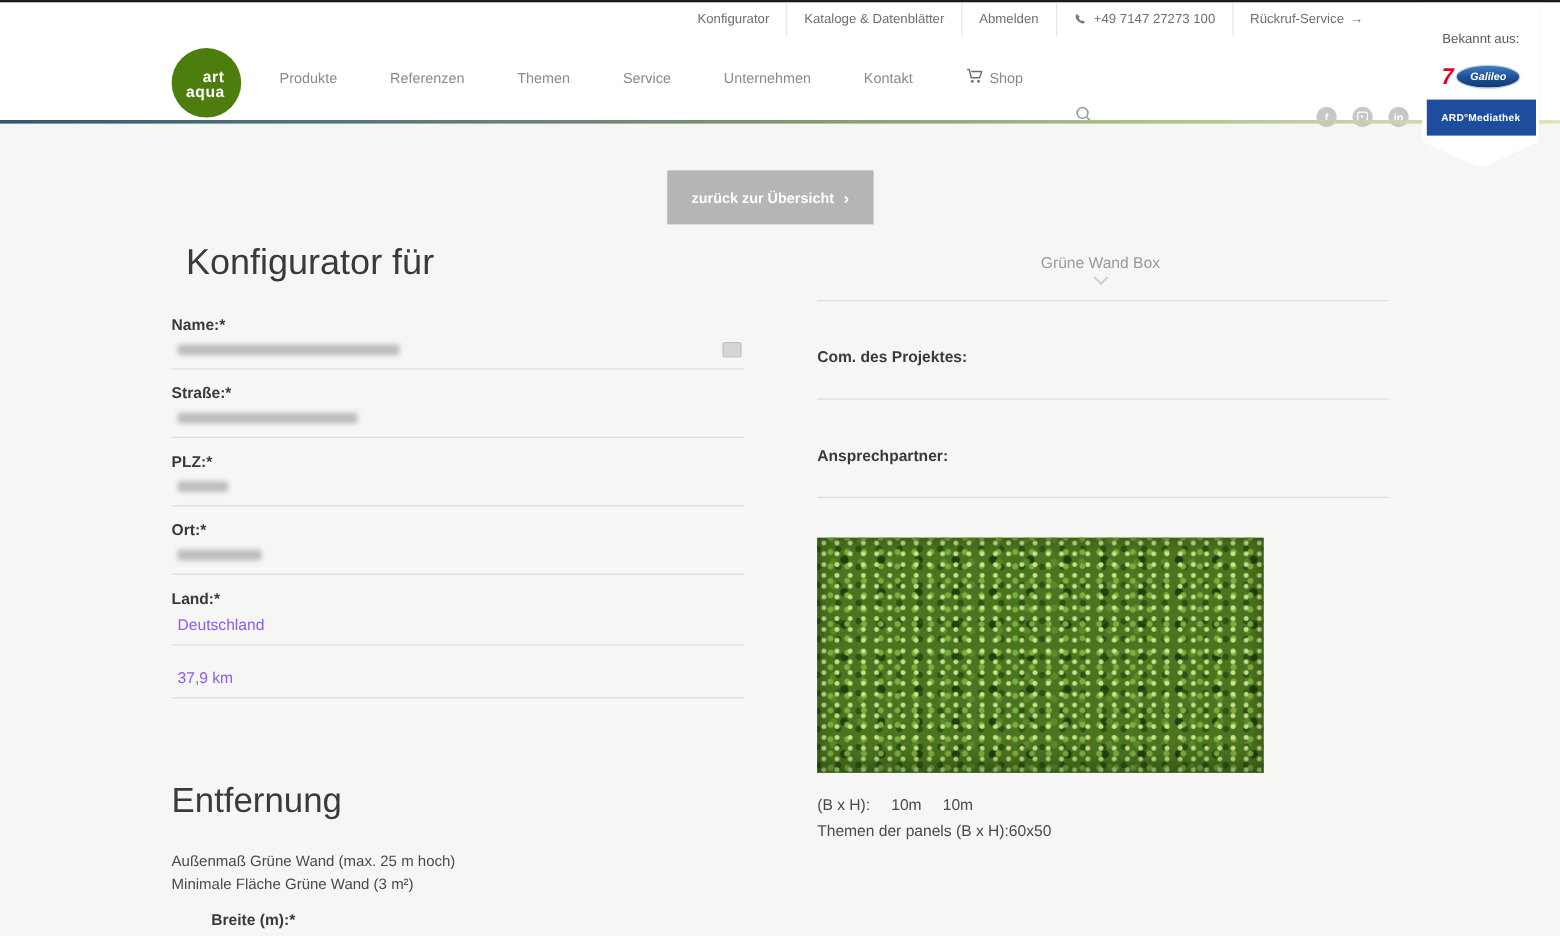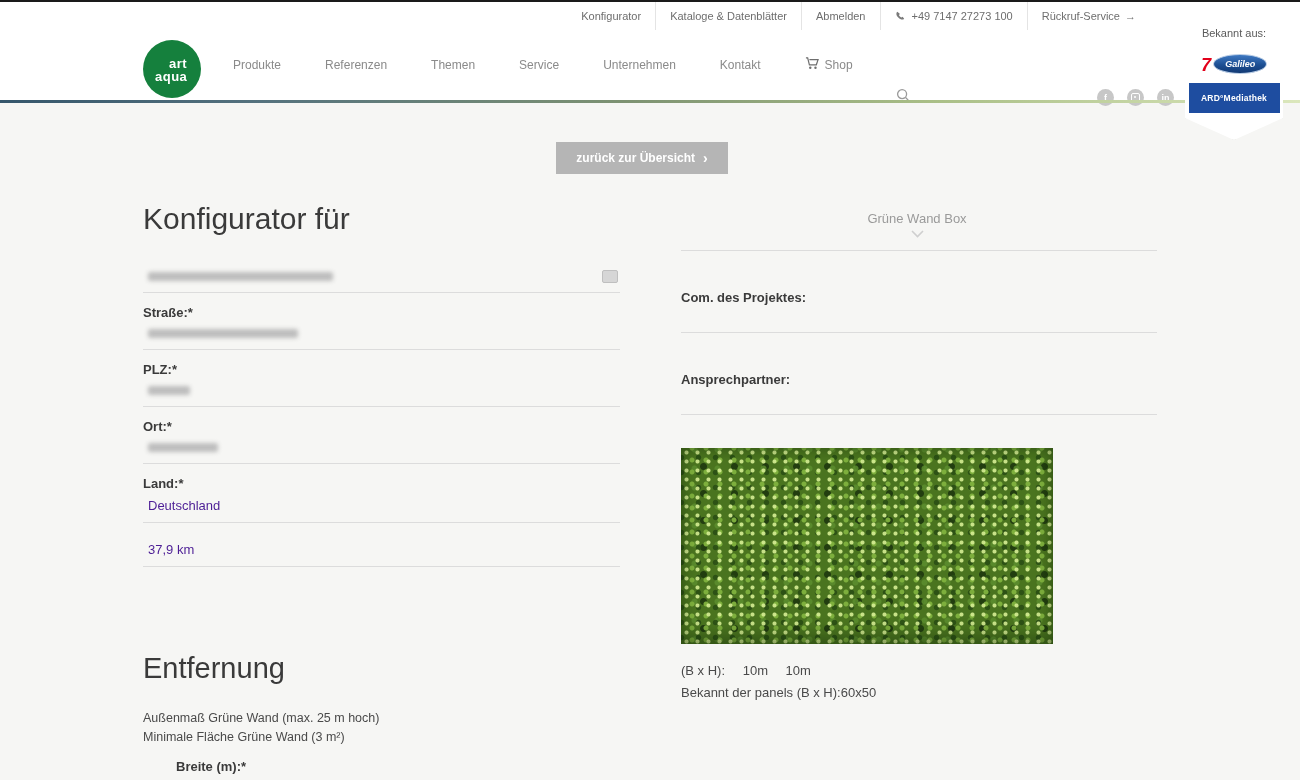--- a/index.html
+++ b/index.html
@@ -11,21 +11,21 @@
           border-bottom:1px solid #ececec;display:flex;justify-content:flex-end;
           align-items:stretch;padding-right:150px;font-size:11px;color:#6e6e6e;padding-left:45px;}
   .tb-item{display:flex;align-items:center;padding:0 14px;border-right:1px solid #e4e4e4;cursor:pointer;white-space:nowrap;}
   .tb-item:last-child{border-right:none;}
   .tb-icon{margin-right:6px;display:flex;align-items:center;}
   .tb-arrow{margin-left:5px;}
 
   
   .nav{position:absolute;top:28px;left:0;right:0;height:70px;background:#fff;}
   .logo{position:absolute;left:143px;top:10px;width:58px;height:58px;border-radius:50%;
-        background:#15803d;color:#fff;z-index:3;cursor:pointer;}
+        background:#4d7c0f;color:#fff;z-index:3;cursor:pointer;}
   .logo .l1{position:absolute;left:26px;top:16px;font-size:13px;font-weight:700;letter-spacing:.5px;}
   .logo .l2{position:absolute;left:12px;top:29px;font-size:13px;font-weight:700;letter-spacing:.5px;}
   .menu{position:absolute;left:233px;top:0;height:70px;display:flex;align-items:center;}
   .menu-item{font-size:12px;color:#8a8a8a;margin-right:44px;cursor:pointer;display:flex;align-items:center;white-space:nowrap;}
   .cart-svg{margin-right:6px;}
   .search-btn{position:absolute;left:896px;top:58px;cursor:pointer;}
   .socials{position:absolute;right:126px;top:59px;display:flex;}
   .soc{width:17px;height:17px;border-radius:50%;background:#c7c7c7;color:#fff;margin-left:13px;
        display:flex;align-items:center;justify-content:center;font-size:9px;font-weight:700;cursor:pointer;}
   .insta-glyph{width:7px;height:7px;border:1.4px solid #fff;border-radius:2px;position:relative;}
@@ -42,31 +42,31 @@
   .ribbon-title{margin-top:25px;font-size:11px;color:#5a5a5a;}
   .galileo-row{margin-top:15px;display:flex;align-items:center;}
   .p7{color:#e2001a;font-size:19px;font-weight:700;transform:skewX(-10deg);margin-right:2px;line-height:1;}
   .galileo-pill{width:52px;height:18px;border-radius:50%;color:#fff;font-size:9px;font-style:italic;font-weight:700;
                 background:linear-gradient(180deg,#3f79c2 0%,#1c4f93 55%,#123a74 100%);
                 display:flex;align-items:center;justify-content:center;border:1px solid #b9cde6;}
   .ard-box{margin-top:9px;width:91px;height:30px;background:#1e4da0;color:#fff;font-size:8.5px;font-weight:700;
            display:flex;align-items:center;justify-content:center;letter-spacing:.2px;}
 
   
-  .back-btn{position:absolute;left:556px;top:140px;width:172px;height:32px;background:#b5b5b5;border:none;
+  .back-btn{position:absolute;left:556px;top:140px;width:172px;height:45px;background:#b5b5b5;border:none;
             color:#fff;font-weight:700;font-size:12px;font-family:"Liberation Sans",sans-serif;
             display:flex;align-items:center;justify-content:center;cursor:pointer;}
   .back-arrow{margin-left:8px;font-size:14px;line-height:1;}
 
   .col-left{position:absolute;left:143px;top:200px;width:477px;}
-  .page-title{font-size:30px;font-weight:400;color:#3a3a3a;margin:0 0 27px 0;}
+  .page-title{font-size:30px;font-weight:400;color:#3a3a3a;margin:0 0 27px 12px;}
   .field{margin-bottom:12px;}
   .f-label{font-size:13px;font-weight:700;color:#3a3a3a;}
   .f-value{display:flex;align-items:center;justify-content:space-between;
-           border-bottom:1px solid #dcdcdc;padding:7px 2px 9px 5px;font-size:13px;color:#4c1d95;min-height:13px;}
+           border-bottom:1px solid #dcdcdc;padding:7px 2px 9px 5px;font-size:13px;color:#8b5cf6;min-height:13px;}
   .redact{height:9px;background:#bdbdbd;border-radius:2px;filter:blur(2.2px);}
   .w-name{width:185px}.w-str{width:150px}.w-plz{width:42px}.w-ort{width:70px}
   .autofill-icon{width:14px;height:11px;background:#d6d6d6;border:1px solid #bfbfbf;border-radius:2px;}
 
   .section-abmessungen{position:absolute;left:143px;top:650px;width:477px;}
   .h2-title{font-size:29px;font-weight:400;color:#3a3a3a;margin:0;}
   .notes{margin-top:24px;font-size:12.5px;color:#4a4a4a;line-height:19px;}
   .breite-label{margin-top:12px;font-size:13px;font-weight:700;color:#3a3a3a;padding-left:33px;}
 
   .col-right{position:absolute;left:681px;top:206px;width:476px;}
@@ -166,20 +166,21 @@
 
   <button class="back-btn">
     <span>zurück zur Übersicht</span>
     <span class="back-arrow">›</span>
   </button>
 
   <div class="col-left">
     <h1 class="page-title">Konfigurator für</h1>
 
     <div class="field">
+      <div class="f-label">Name:*</div>
       <div class="f-value">
         <span class="redact w-name"></span>
         <span class="autofill-icon"></span>
       </div>
     </div>
 
     <div class="field">
       <div class="f-label">Straße:*</div>
       <div class="f-value">
         <span class="redact w-str"></span>
@@ -245,17 +246,17 @@
     </div>
 
     <div class="green-wall"></div>
 
     <div class="dims">
       <div class="dims-row1">
         <span>(B x H):</span>
         <span>10m</span>
         <span>10m</span>
       </div>
-      <div class="dims-row2">Bekannt der panels (B x H):60x50</div>
+      <div class="dims-row2">Themen der panels (B x H):60x50</div>
     </div>
   </div>
 
 </div>
 
 </body></html>

